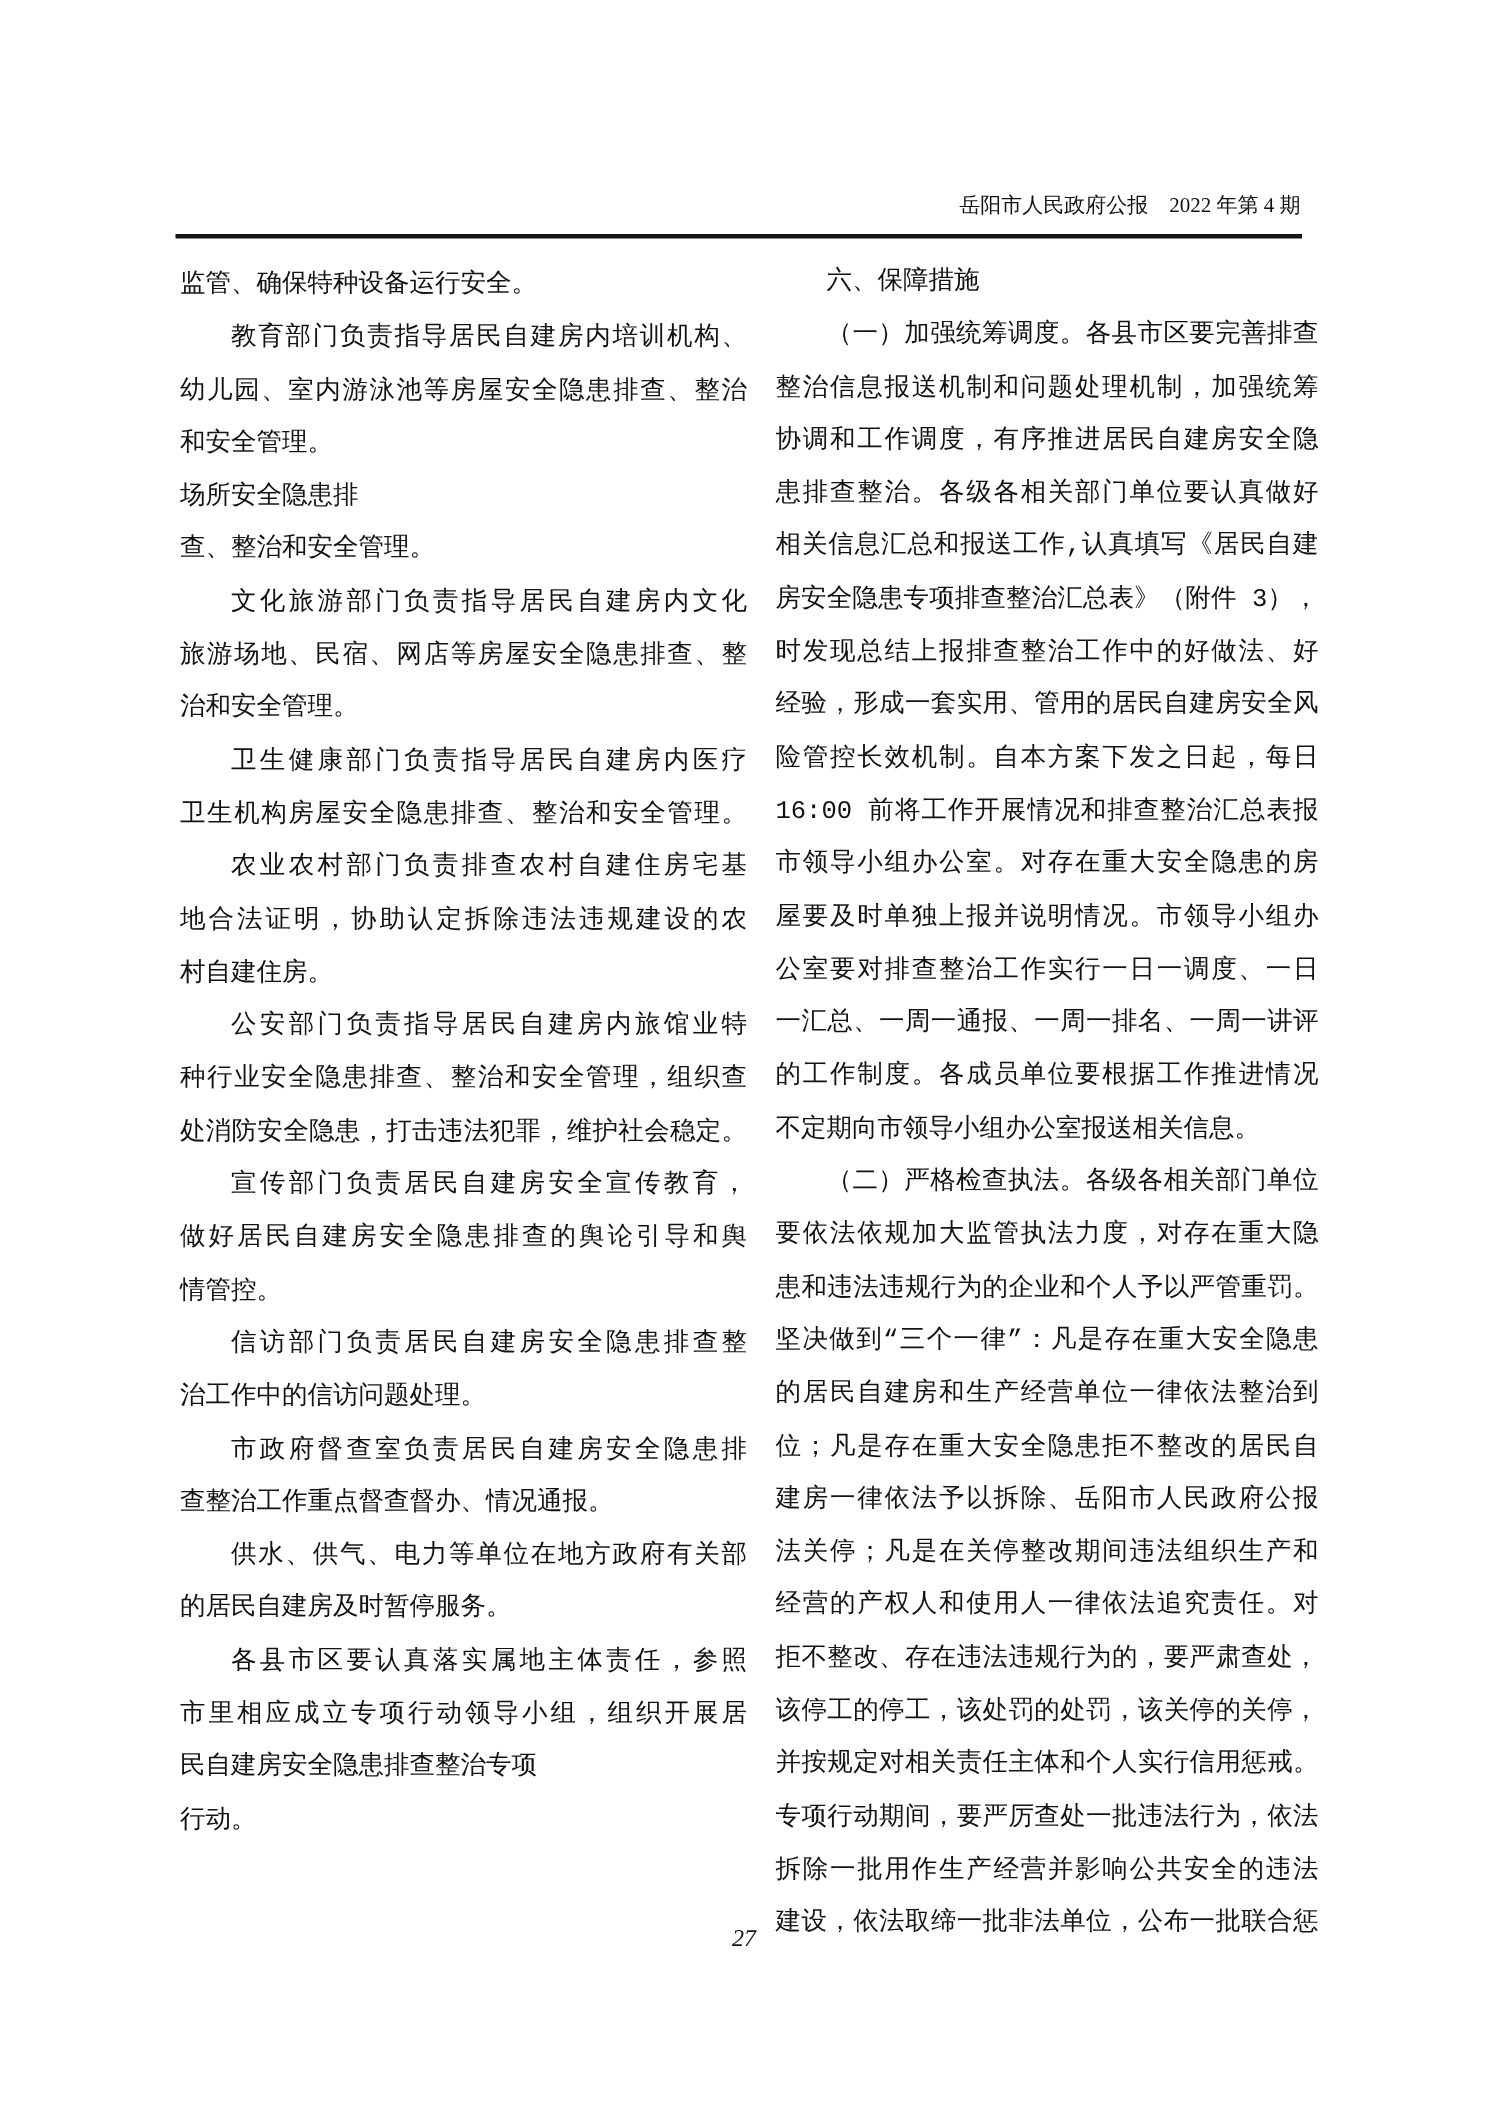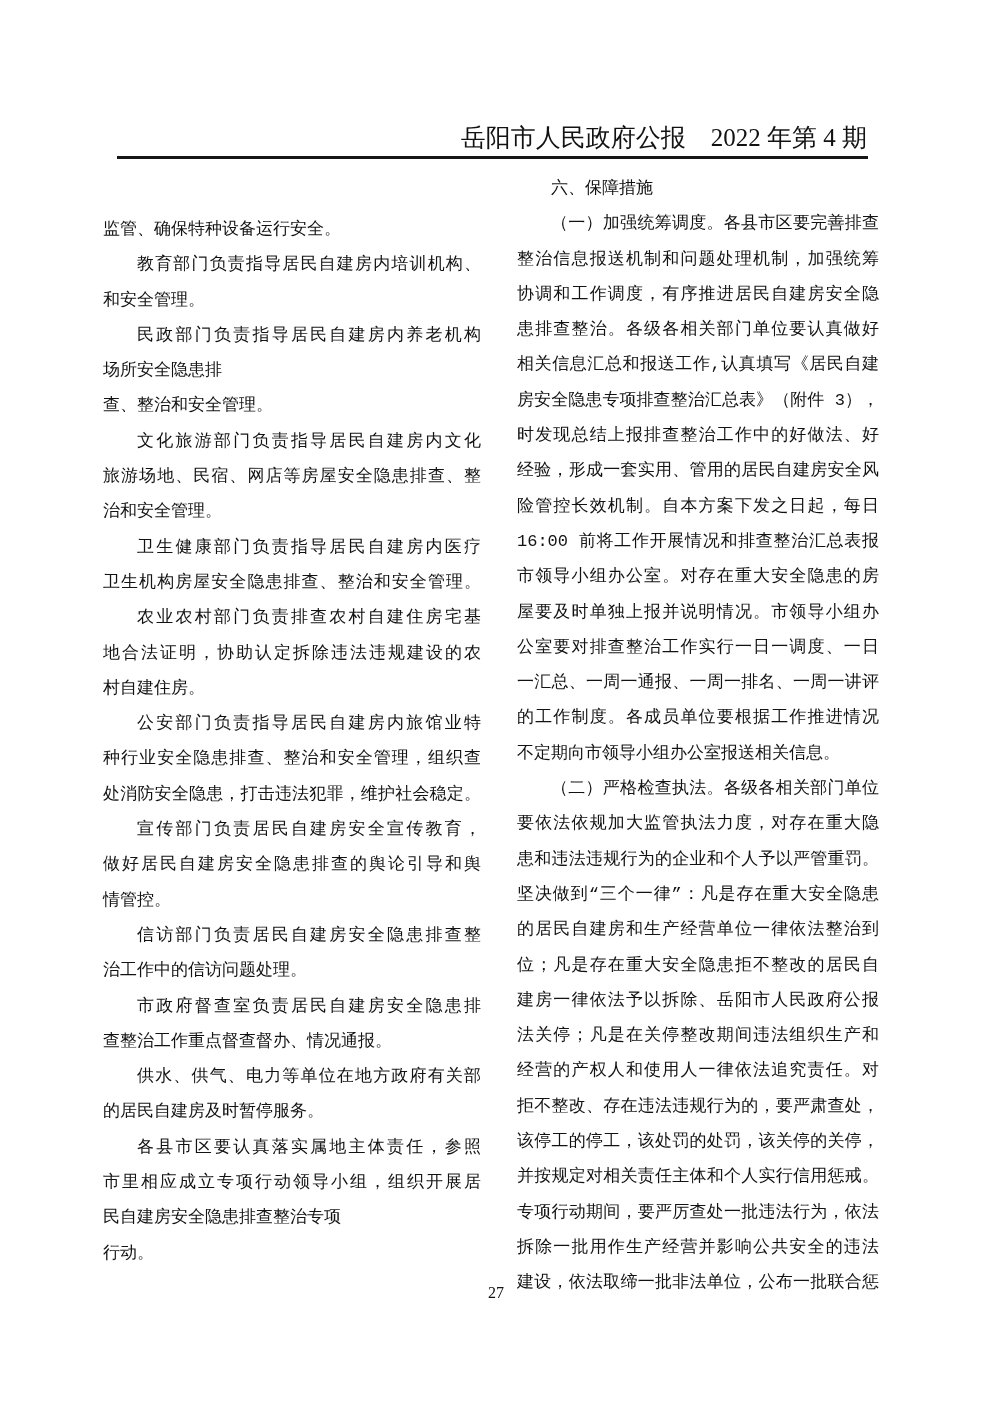--- a/index.html
+++ b/index.html
@@ -11,34 +11,34 @@
     color: #121212;
     font-family: "Liberation Serif", "DejaVu Serif", serif;
     overflow: hidden;
   }
   .header-title {
     position: absolute;
     left: 117px;
     top: 125px;
     width: 750px;
     text-align: right;
-    font-size: 25px;
+    font-size: 14px;
     line-height: 26px;
     white-space: nowrap;
   }
   .header-rule {
     position: absolute;
     left: 117px;
     top: 156px;
     width: 751px;
     height: 3px;
     background: #161616;
   }
   .col { position: absolute; top: 171px; }
-  .col-left  { left: 103px; width: 378px; margin-top: 40px; }
+  .col-left  { left: 120px; width: 378px; }
   .col-right { left: 517px; width: 362px; font-family: Liberation Mono, monospace; }
   .line {
     height: 35.3px;
     line-height: 35.3px;
     font-size: 17px;
     white-space: nowrap;
     text-align: left;
   }
   .line.jst {
     white-space: normal;
@@ -49,34 +49,35 @@
   }
   .line.ind { text-indent: 34px; }
   .page-number {
     position: absolute;
     left: 0;
     top: 1283px;
     width: 992px;
     text-align: center;
     font-size: 16px;
     line-height: 20px;
+    font-style: italic;
   }
 </style>
 </head>
 <body>
 
 <div class="page">
   <div class="header-title">岳阳市人民政府公报　2022 年第 4 期</div>
   <div class="header-rule"></div>
 
   <div class="col col-left">
       <div class="line">监管、确保特种设备运行安全。</div>
       <div class="line ind jst">教育部门负责指导居民自建房内培训机构、</div>
+      <div class="line jst">幼儿园、室内游泳池等房屋安全隐患排查、整治</div>
       <div class="line">和安全管理。</div>
-      <div class="line ind jst">民政部门负责指导居民自建房内养老机构</div>
       <div class="line">场所安全隐患排</div>
       <div class="line">查、整治和安全管理。</div>
       <div class="line ind jst">文化旅游部门负责指导居民自建房内文化</div>
       <div class="line jst">旅游场地、民宿、网店等房屋安全隐患排查、整</div>
       <div class="line">治和安全管理。</div>
       <div class="line ind jst">卫生健康部门负责指导居民自建房内医疗</div>
       <div class="line jst">卫生机构房屋安全隐患排查、整治和安全管理。</div>
       <div class="line ind jst">农业农村部门负责排查农村自建住房宅基</div>
       <div class="line jst">地合法证明，协助认定拆除违法违规建设的农</div>
       <div class="line">村自建住房。</div>

